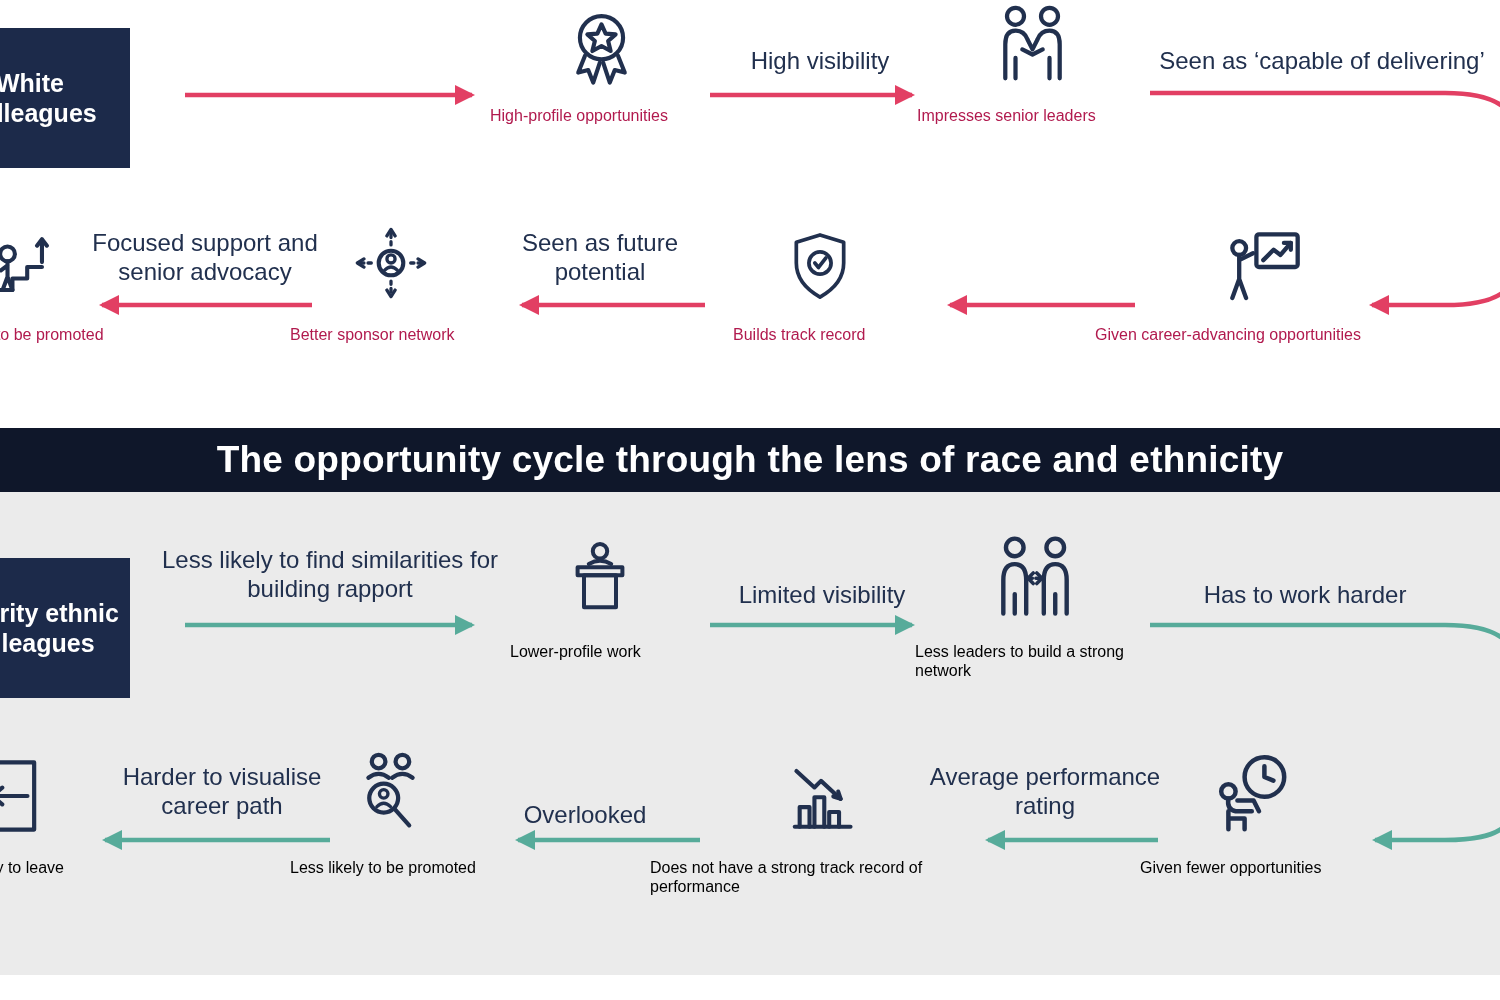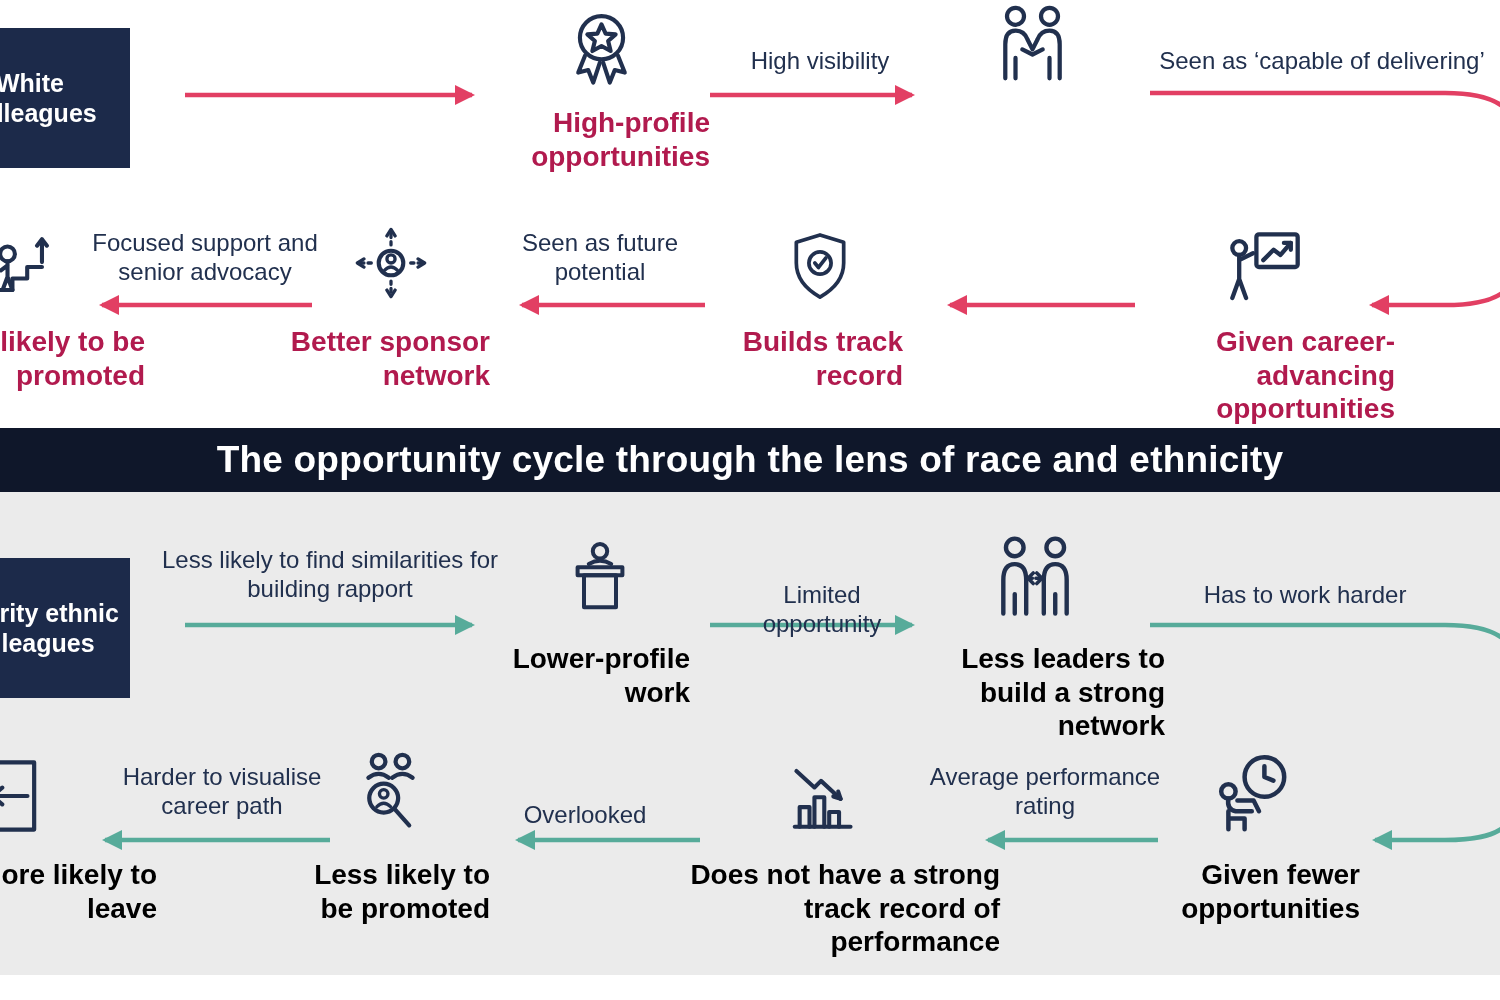--- a/index.html
+++ b/index.html
@@ -6,21 +6,21 @@
   body{font-family:"Liberation Sans","DejaVu Sans",sans-serif;background:#ffffff;}
   #canvas{position:relative;width:1500px;height:1000px;overflow:hidden;background:#ffffff;}
   .bg{position:absolute;left:0;width:1500px;}
   #gray-section{top:492px;height:483px;background:#ebebeb;}
   #banner{position:absolute;left:0;top:428px;width:1500px;height:64px;background:#0f172a;
           display:flex;align-items:center;justify-content:center;}
   #banner .title{color:#ffffff;font-weight:bold;font-size:37px;letter-spacing:.2px;}
   .group-box{position:absolute;background:#1c2a4a;color:#ffffff;font-weight:bold;font-size:25px;
              display:flex;align-items:center;justify-content:center;text-align:center;line-height:1.22;}
   .label{position:absolute;color:#21304e;font-size:24px;line-height:1.22;text-align:center;font-weight:500;}
-  .caption{position:absolute;font-weight:bold;font-size:28px;line-height:1.2;text-align:right;}
+  .caption{position:absolute;font-weight:normal;font-size:16px;line-height:1.2;text-align:left;}
   .caption.pink{color:#b11a4e;}
   .caption.teal{color:#000000;}
   .icon{position:absolute;}
   .icon svg{display:block;}
   #arrows{position:absolute;left:0;top:0;pointer-events:none;}
 </style>
 </head>
 <body>
 
 <div id="canvas">
@@ -73,20 +73,21 @@
 
   <div class="icon" style="left:990px;top:2px;">
     <svg width="85" height="88" viewBox="0 0 100 100" stroke="#21304e" stroke-width="5" fill="none" stroke-linecap="round" stroke-linejoin="round">
       <circle cx="30" cy="15" r="10"></circle>
       <circle cx="70" cy="15" r="10"></circle>
       <path d="M18 88 V48 Q18 32 30 32 Q40 32 44 42 L50 54 L56 42 Q60 32 70 32 Q82 32 82 48 V88"></path>
       <path d="M30 88 V64 M70 88 V64"></path>
       <path d="M38 54 L50 60 L62 54"></path>
     </svg>
   </div>
+  <div class="caption pink" style="left:917px;top:106px;width:230px;">Impresses senior leaders</div>
 
   <div class="label" style="left:1142px;top:46px;width:360px;">Seen as ‘capable of delivering’</div>
 
   <div class="icon" style="left:1222px;top:224px;">
     <svg width="86" height="86" viewBox="0 0 100 100" stroke="#21304e" stroke-width="5" fill="none" stroke-linecap="round" stroke-linejoin="round">
       <rect x="40" y="12" width="48" height="38" rx="3"></rect>
       <path d="M48 42 L60 30 L68 36 L80 22"></path>
       <path d="M72 22 H80 V30"></path>
       <circle cx="20" cy="28" r="8"></circle>
       <path d="M20 36 V64 M20 42 L36 34 M20 64 L12 86 M20 64 L28 86"></path>
@@ -142,21 +143,21 @@
   <div class="icon" style="left:560px;top:540px;">
     <svg width="80" height="80" viewBox="0 0 100 100" stroke="#21304e" stroke-width="5" fill="none" stroke-linecap="round" stroke-linejoin="round">
       <circle cx="50" cy="14" r="9"></circle>
       <path d="M36 30 Q50 22 64 30"></path>
       <path d="M22 34 H78 V44 H22 Z"></path>
       <path d="M30 44 H70 V84 H30 Z"></path>
     </svg>
   </div>
   <div class="caption teal" style="left:510px;top:642px;width:180px;">Lower-profile work</div>
 
-  <div class="label" style="left:722px;top:580px;width:200px;">Limited opportunity</div>
+  <div class="label" style="left:722px;top:580px;width:200px;">Limited visibility</div>
 
   <div class="icon" style="left:990px;top:536px;">
     <svg width="90" height="88" viewBox="0 0 100 100" stroke="#21304e" stroke-width="5" fill="none" stroke-linecap="round" stroke-linejoin="round">
       <circle cx="27" cy="13" r="10"></circle>
       <circle cx="73" cy="13" r="10"></circle>
       <path d="M14 88 V50 Q14 32 27 32 Q40 32 40 50 V88"></path>
       <path d="M60 88 V50 Q60 32 73 32 Q86 32 86 50 V88"></path>
       <path d="M27 88 V66 M73 88 V66"></path>
       <path d="M44 48 H56" stroke-dasharray="3 4" stroke-width="4"></path>
       <path d="M48 42 L42 48 L48 54 M52 42 L58 48 L52 54" stroke-width="4"></path>

